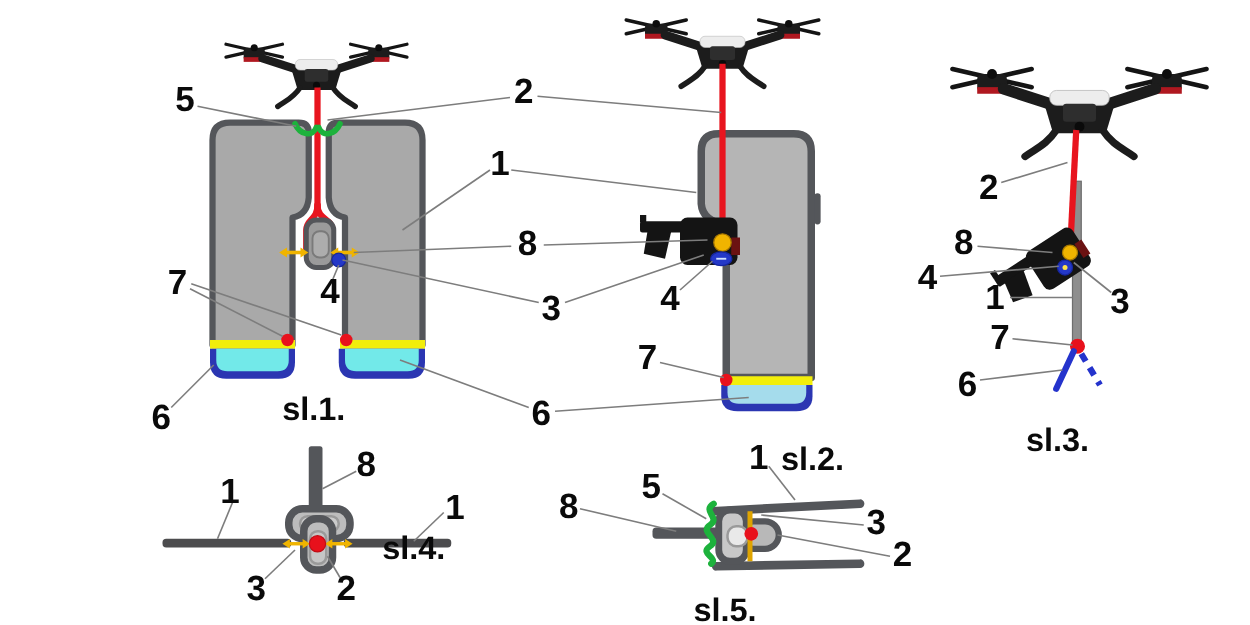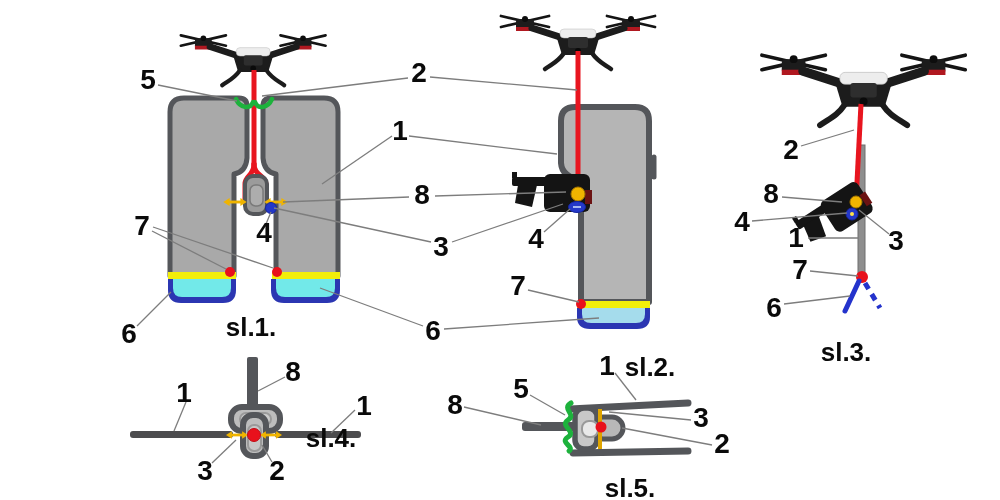--- a/index.html
+++ b/index.html
@@ -232,14 +232,14 @@
     <div class="num-label" style="left: 277px; top: 471px;">2</div>
     <div class="num-label" style="left: 607px; top: 366px;">1</div>
     <div class="num-label" style="left: 521px; top: 389px;">5</div>
     <div class="num-label" style="left: 455px; top: 405px;">8</div>
     <div class="num-label" style="left: 701px; top: 418px;">3</div>
     <div class="num-label" style="left: 722px; top: 444px;">2</div>
     <div class="cap-label" style="left: 251px; top: 327px;">sl.1.</div>
     <div class="cap-label" style="left: 650px; top: 367px;">sl.2.</div>
     <div class="cap-label" style="left: 846px; top: 352px;">sl.3.</div>
     <div class="cap-label" style="left: 331px; top: 438px;">sl.4.</div>
-    <div class="cap-label" style="left: 630px; top: 488px;">sl.5.</div>
+    <div class="cap-label" style="left: 580px; top: 488px;">sl.5.</div>
   </div>
 
 </body></html>

